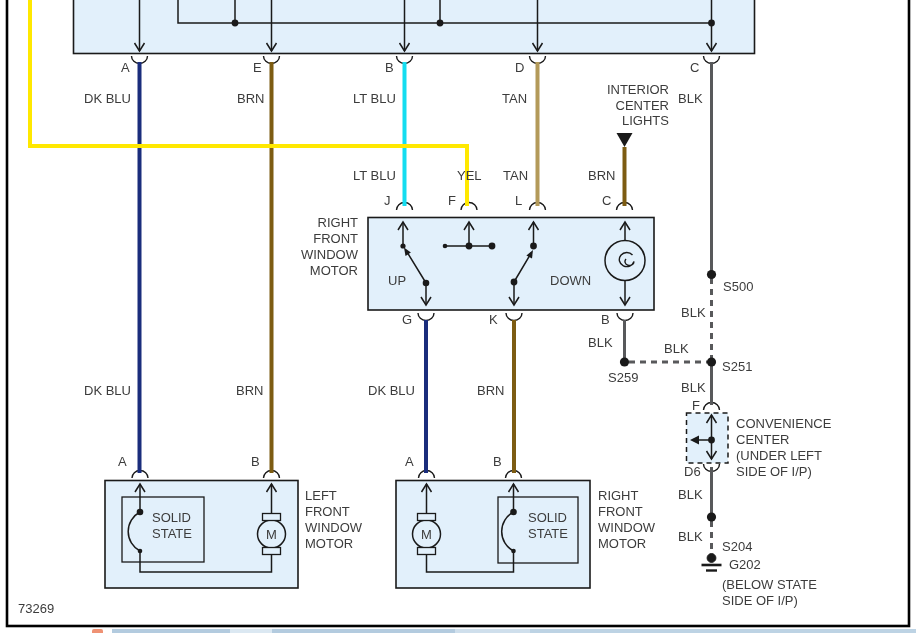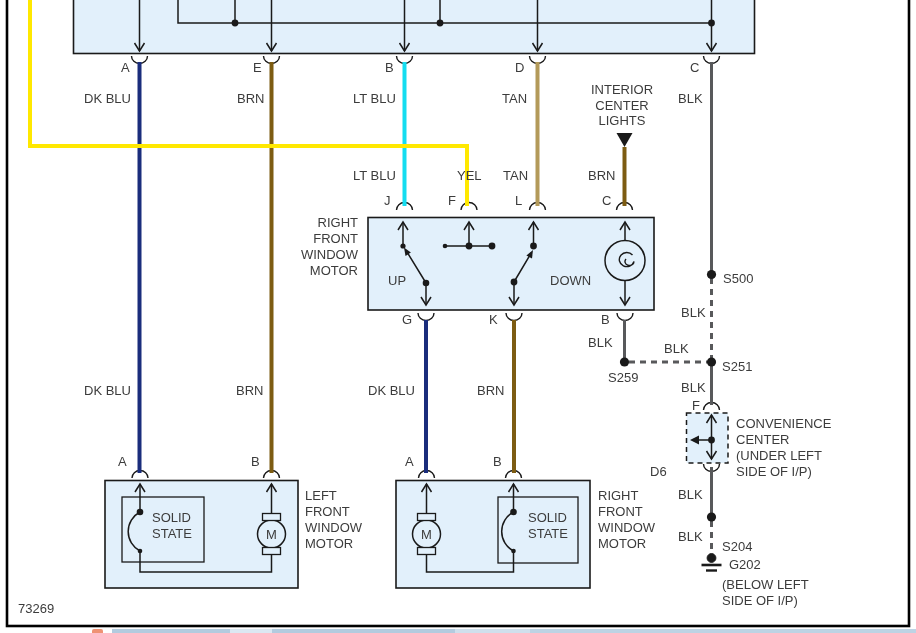--- a/index.html
+++ b/index.html
@@ -3,21 +3,21 @@
 <meta charset="utf-8">
 <style>
   html,body{margin:0;padding:0;background:#fff;}
   .stage{position:relative;width:916px;height:633px;background:#fff;overflow:hidden;
          font-family:"Liberation Sans","DejaVu Sans",sans-serif;}
   svg{position:absolute;left:0;top:0;z-index:1;}
   .lbl{position:absolute;z-index:2;font-size:13px;line-height:13px;color:#3c3c3c;white-space:nowrap;}
   .blk{position:absolute;z-index:2;font-size:13px;color:#3c3c3c;}
   .blk .ln{line-height:16px;white-space:nowrap;}
   .blk.tight .ln{line-height:15.5px;}
-  .blk.center{text-align:center;}
+  .blk.center{text-align:right;}
   .blk.right{text-align:right;}
   .mlbl{position:absolute;z-index:2;font-size:13px;line-height:13px;color:#3c3c3c;text-align:center;}
   .taskbar{position:absolute;left:0;top:629px;width:916px;height:4px;z-index:3;background:#fff;}
   .tb-seg{position:absolute;top:0;height:4px;}
 </style>
 </head>
 <body>
 
 <div class="stage">
 
@@ -164,40 +164,40 @@
 <div class="lbl" style="left:388px;top:274px">UP</div>
 <div class="lbl" style="left:550px;top:274px">DOWN</div>
 
 <div class="lbl" style="left:402px;top:313px">G</div>
 <div class="lbl" style="left:489px;top:313px">K</div>
 <div class="lbl" style="left:601px;top:313px">B</div>
 
 <div class="lbl" style="left:588px;top:336px">BLK</div>
 <div class="lbl" style="left:608px;top:371px">S259</div>
 <div class="lbl" style="left:664px;top:342px">BLK</div>
-<div class="lbl" style="left:723px;top:272px">S500</div>
+<div class="lbl" style="left:723px;top:280px">S500</div>
 <div class="lbl" style="left:681px;top:306px">BLK</div>
 <div class="lbl" style="left:722px;top:360px">S251</div>
 <div class="lbl" style="left:681px;top:381px">BLK</div>
 <div class="lbl" style="left:692px;top:399px">F</div>
 
 <div class="blk" style="left:736px;top:416px">
   <div class="ln">CONVENIENCE</div>
   <div class="ln">CENTER</div>
   <div class="ln">(UNDER LEFT</div>
   <div class="ln">SIDE OF I/P)</div>
 </div>
 
-<div class="lbl" style="left:650px;top:465px">D6</div>
+<div class="lbl" style="left:684px;top:465px">D6</div>
 <div class="lbl" style="left:678px;top:488px">BLK</div>
 <div class="lbl" style="left:722px;top:540px">S204</div>
 <div class="lbl" style="left:678px;top:530px">BLK</div>
 <div class="lbl" style="left:729px;top:558px">G202</div>
 <div class="blk" style="left:722px;top:577px">
-  <div class="ln">(BELOW LEFT</div>
+  <div class="ln">(BELOW STATE</div>
   <div class="ln">SIDE OF I/P)</div>
 </div>
 
 <div class="lbl" style="left:84px;top:384px">DK BLU</div>
 <div class="lbl" style="left:236px;top:384px">BRN</div>
 <div class="lbl" style="left:368px;top:384px">DK BLU</div>
 <div class="lbl" style="left:477px;top:384px">BRN</div>
 
 <div class="lbl" style="left:118px;top:455px">A</div>
 <div class="lbl" style="left:251px;top:455px">B</div>

